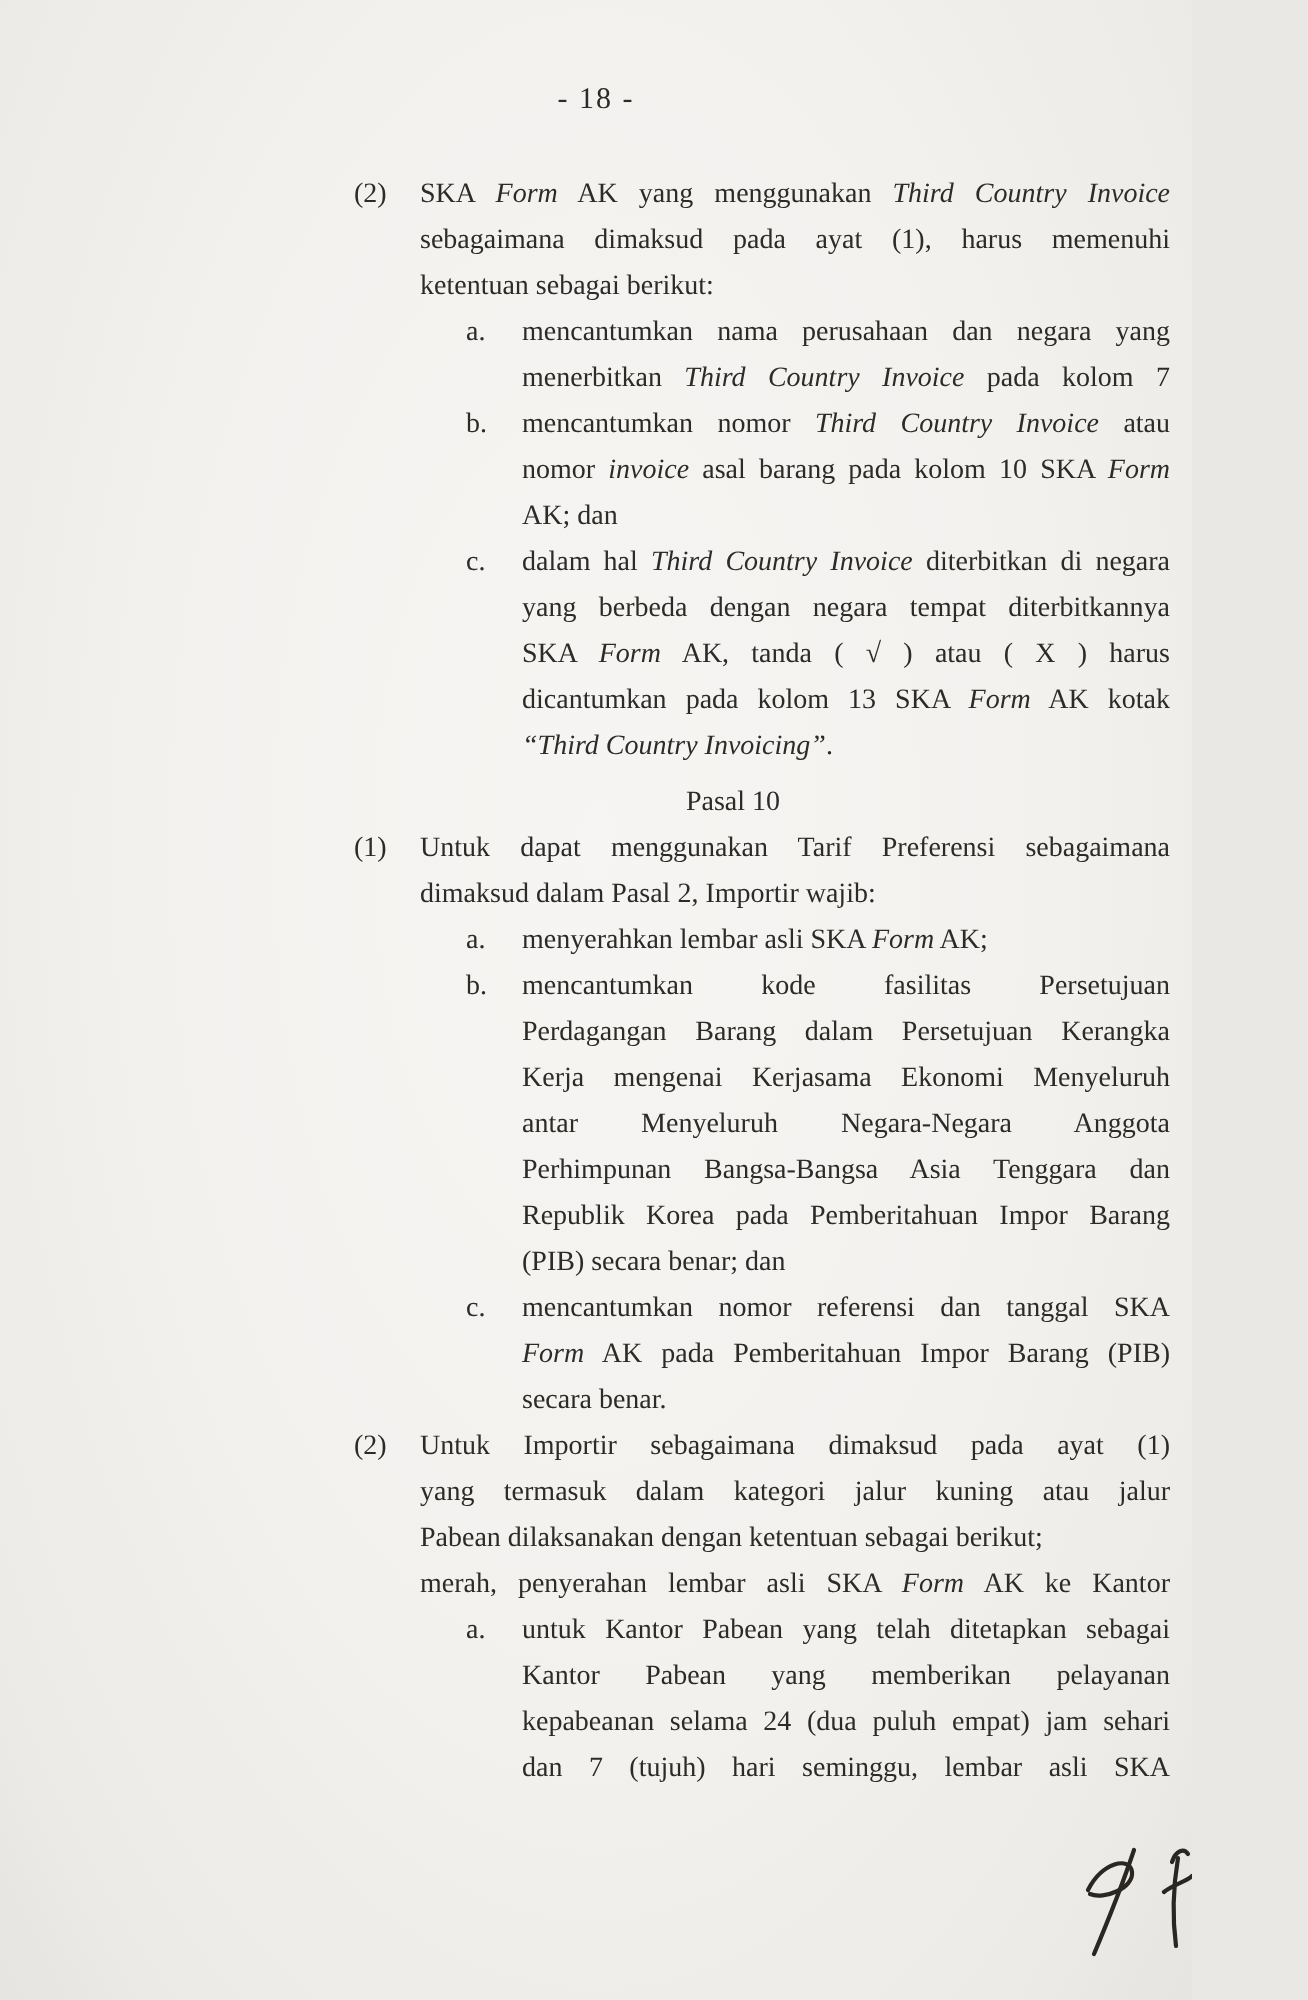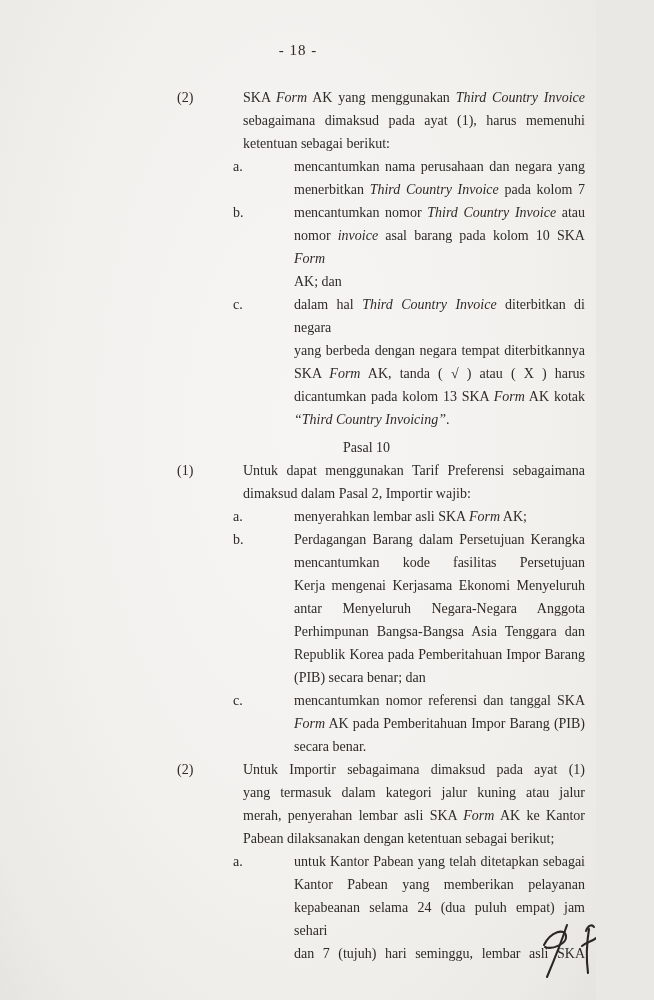--- a/index.html
+++ b/index.html
@@ -28,21 +28,21 @@
     margin-top: 27px;
     width: 408px;
     font-size: 14px;
     line-height: 23px;
   }
   .item { display: flex; }
   .item.lvl2 { margin-left: 56px; }
   .item.lvl1 > .marker { width: 33px; flex: 0 0 33px; }
   .item.lvl2 > .marker { width: 28px; flex: 0 0 28px; }
   .marker { text-align: left; }
-  .body { flex: 1 1 auto; min-width: 0; margin-left: 33px; }
+  .body { flex: 1 1 auto; min-width: 0; }
   .line { text-align: justify; }
   .line.j { text-align-last: justify; }
   .line i { font-style: italic; }
   .heading {
     margin-top: 5px;
     padding: 0 62px 0 33px;
     text-align: center;
   }
   .sig {
     position: absolute;
@@ -106,44 +106,44 @@
       </div>
       <div class="item lvl2">
         <div class="marker">a.</div>
         <div class="body">
           <div class="line">menyerahkan lembar asli SKA <i>Form</i> AK;</div>
         </div>
       </div>
       <div class="item lvl2">
         <div class="marker">b.</div>
         <div class="body">
+          <div class="line j">mencantumkan kode fasilitas Persetujuan</div>
           <div class="line j">Perdagangan Barang dalam Persetujuan Kerangka</div>
-          <div class="line j">mencantumkan kode fasilitas Persetujuan</div>
           <div class="line j">Kerja mengenai Kerjasama Ekonomi Menyeluruh</div>
           <div class="line j">antar Menyeluruh Negara-Negara Anggota</div>
           <div class="line j">Perhimpunan Bangsa-Bangsa Asia Tenggara dan</div>
           <div class="line j">Republik Korea pada Pemberitahuan Impor Barang</div>
           <div class="line">(PIB) secara benar; dan</div>
         </div>
       </div>
       <div class="item lvl2">
         <div class="marker">c.</div>
         <div class="body">
           <div class="line j">mencantumkan nomor referensi dan tanggal SKA</div>
           <div class="line j"><i>Form</i> AK pada Pemberitahuan Impor Barang (PIB)</div>
           <div class="line">secara benar.</div>
         </div>
       </div>
       <div class="item lvl1">
         <div class="marker">(2)</div>
         <div class="body">
           <div class="line j">Untuk Importir sebagaimana dimaksud pada ayat (1)</div>
           <div class="line j">yang termasuk dalam kategori jalur kuning atau jalur</div>
+          <div class="line">Pabean dilaksanakan dengan ketentuan sebagai berikut;</div>
           <div class="line j">merah, penyerahan lembar asli SKA <i>Form</i> AK ke Kantor</div>
-          <div class="line">Pabean dilaksanakan dengan ketentuan sebagai berikut;</div>
         </div>
       </div>
       <div class="item lvl2">
         <div class="marker">a.</div>
         <div class="body">
           <div class="line j">untuk Kantor Pabean yang telah ditetapkan sebagai</div>
           <div class="line j">Kantor Pabean yang memberikan pelayanan</div>
           <div class="line j">kepabeanan selama 24 (dua puluh empat) jam sehari</div>
           <div class="line j">dan 7 (tujuh) hari seminggu, lembar asli SKA</div>
         </div>

